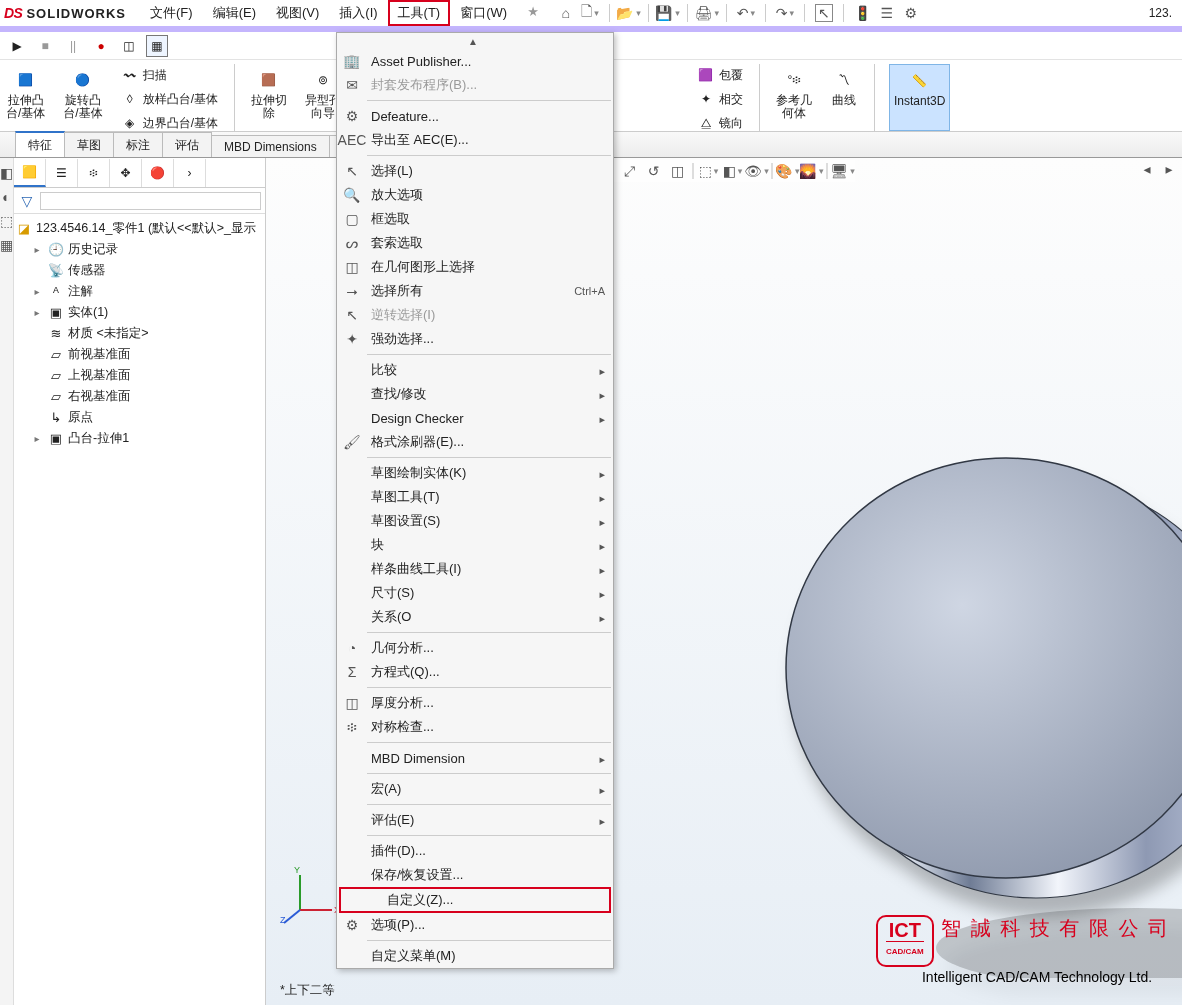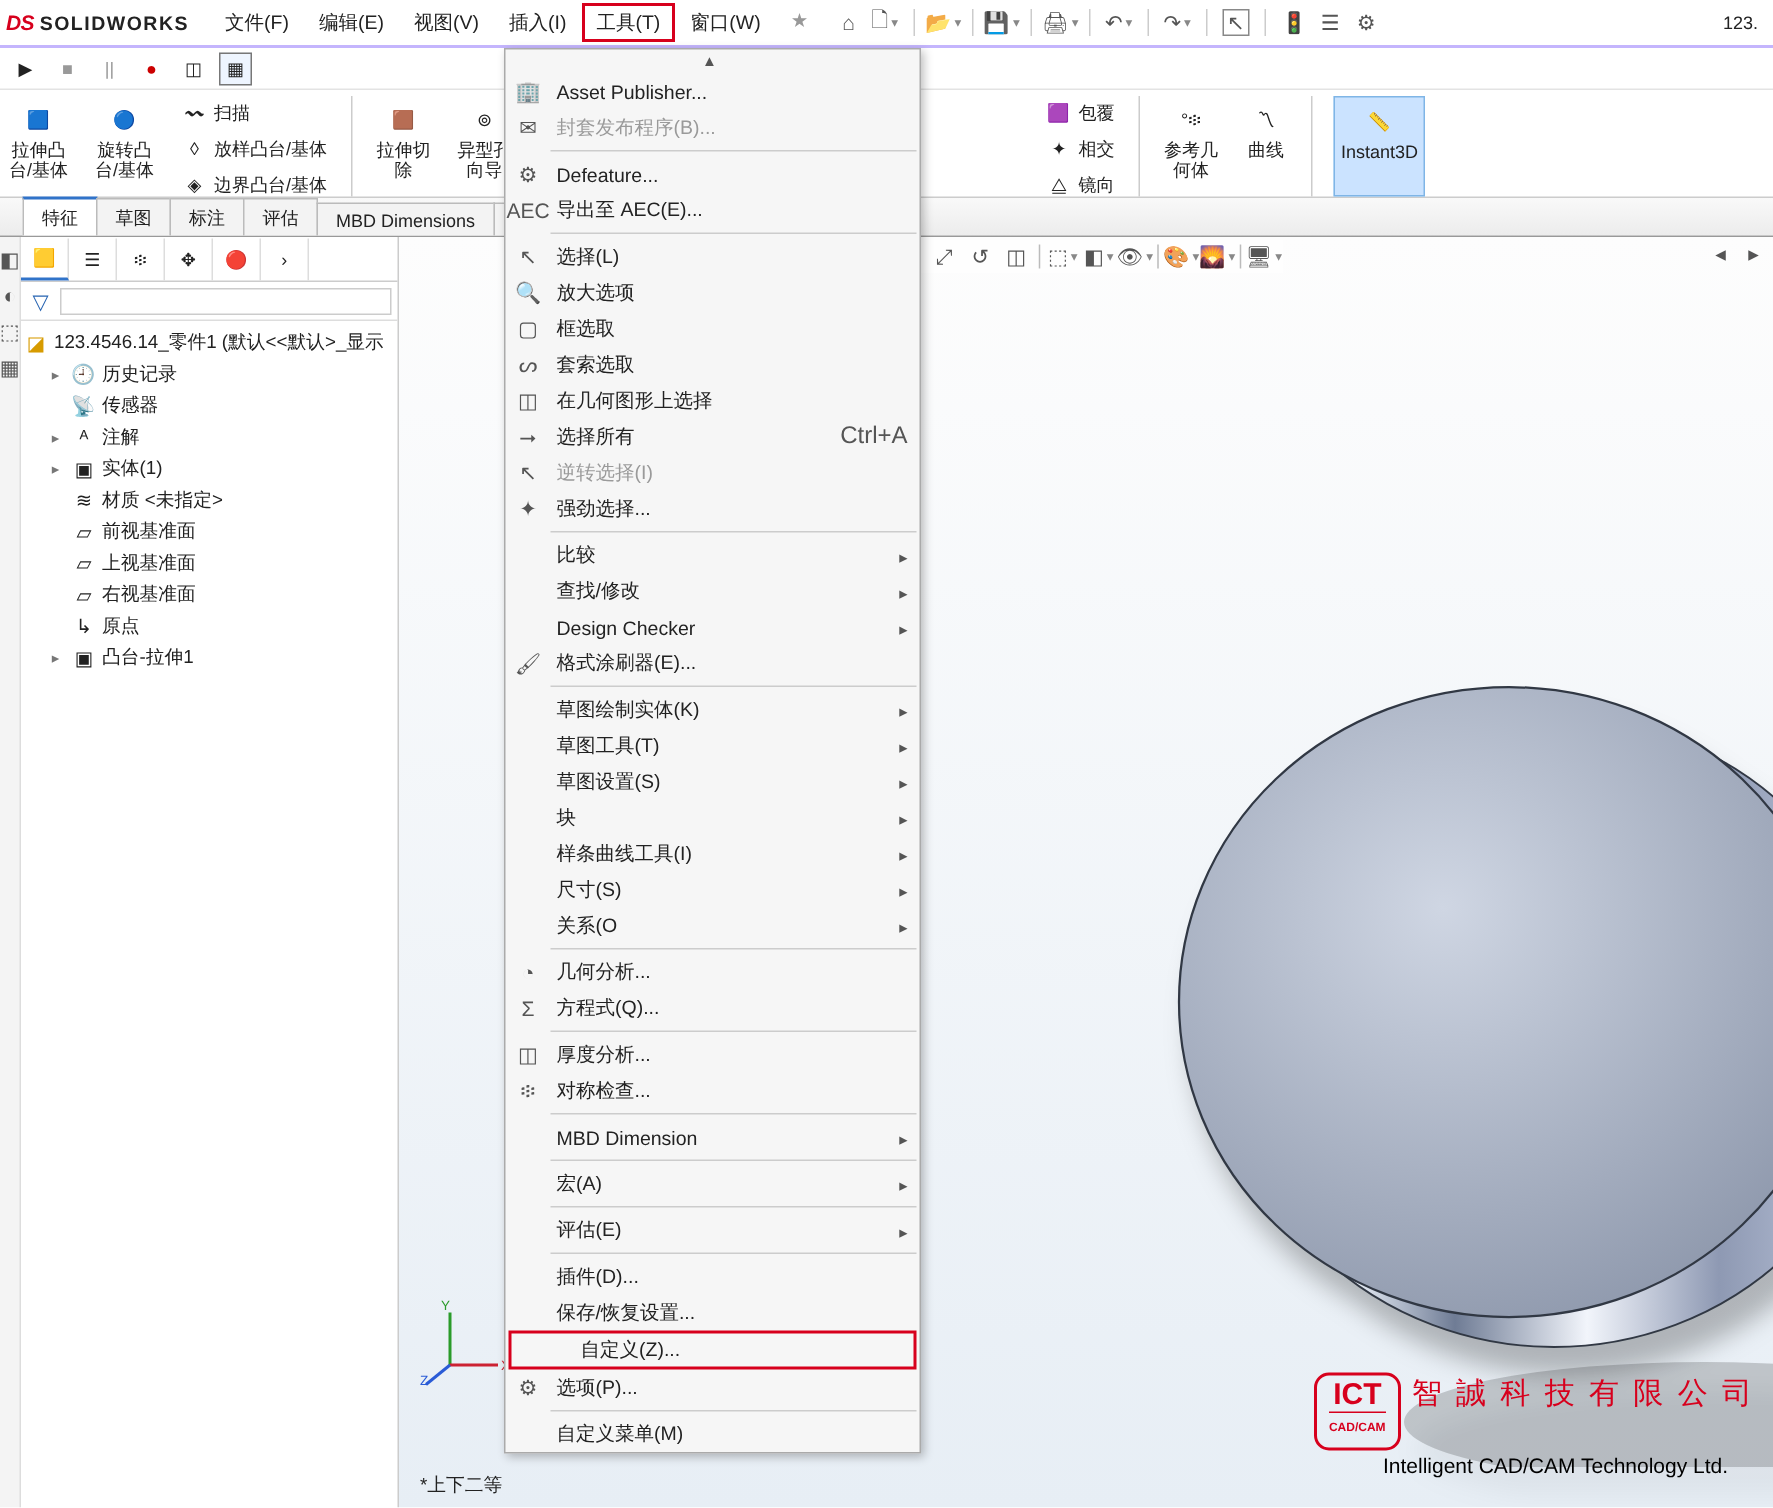--- a/index.html
+++ b/index.html
@@ -1,17 +1,17 @@
 <!DOCTYPE html>
 <html><head>
 <meta charset="utf-8">
 <style>
   * { box-sizing: border-box; font-family: "Microsoft YaHei", "Segoe UI", Arial, sans-serif; }
   html, body { margin:0; padding:0; width:1182px; height:1005px; background:#fff; overflow:hidden; font-size:12px; color:#222; }
-  .topbar { height:32px; display:flex; align-items:center; padding:0 4px; border-bottom:2px solid #c4b5fd; }
+  .topbar { height:32px; display:flex; align-items:center; padding:0 4px; border-bottom:6px solid #c4b5fd; }
   .logo { display:flex; align-items:center; gap:4px; margin-right:14px; }
   .logo-ds { color:#d7001d; font-weight:700; font-size:14px; letter-spacing:-0.5px; font-style:italic;}
   .logo-sw { font-weight:700; font-size:13px; letter-spacing:1px; color:#222; }
   .menubar { display:flex; gap:0; }
   .menubar .mitem { padding:4px 10px; cursor:default; font-size:13px; }
   .menubar .mitem.highlight { border:2px solid #d7001d; padding:2px 8px; }
   .topicons { display:flex; align-items:center; gap:6px; margin-left:8px; }
   .topicons .sep { width:1px; height:18px; background:#ccc; margin:0 4px; }
   .ico { width:18px; height:18px; display:inline-flex; align-items:center; justify-content:center; color:#555; font-size:14px; }
   .ico.dd::after{ content:"▾"; font-size:9px; margin-left:2px; color:#888;}
@@ -49,21 +49,21 @@
   .ictbox{ display:inline-block; border:2px solid #d7001d; border-radius:10px; padding:4px 8px; color:#d7001d; font-weight:700; font-size:20px; line-height:18px; text-align:center;}
   .ictbox small{ display:block; font-size:8px; font-weight:700; color:#d7001d; border-top:1px solid #d7001d; margin-top:2px; padding-top:1px;}
   .ictcn{ color:#d7001d; font-size:20px; letter-spacing:2px; vertical-align:top; margin-left:4px;}
   .icten{ color:#000; font-size:14px; margin-top:2px; margin-left:46px;}
   
   .dropdown{ position:absolute; left:336px; top:32px; width:278px; background:#f6f6f6; border:1px solid #aaa; box-shadow:2px 2px 6px rgba(0,0,0,0.25); z-index:50;}
   .dropdown .mrow{ display:flex; align-items:center; height:24px; padding:0 8px 0 4px; gap:8px; font-size:13px;}
   .dropdown .mrow.disabled{ color:#9a9a9a;}
   .dropdown .mrow .mico{ width:22px; height:20px; display:flex; align-items:center; justify-content:center; font-size:14px; color:#555;}
   .dropdown .mrow .mlabel{ flex:1;}
-  .dropdown .mrow .msc{ color:#555; font-size:16px;}
+  .dropdown .mrow .msc{ color:#555; font-size:11px;}
   .dropdown .mrow .arrow::after{ content:"▸"; color:#555; font-size:11px;}
   .dropdown .msep{ height:1px; background:#ccc; margin:3px 2px 3px 30px;}
   .dropdown .mrow.topcollapse{ justify-content:center; height:16px; font-size:10px; color:#555;}
   .dropdown .mrow.box{ border:2px solid #d7001d; height:26px; margin:0 2px;gap:20px;}
   .redlabel{ position:absolute; color:#d7001d; font-size:15px; font-family:serif;}
   .cyl-svg{ position:absolute; left:340px; top:120px;}
   .pagenav{ position:absolute; right:4px; top:2px; display:flex; gap:4px;}
   .disc{filter:drop-shadow(8px 18px 8px rgba(0,0,0,0.25));}
 </style>
 </head>

